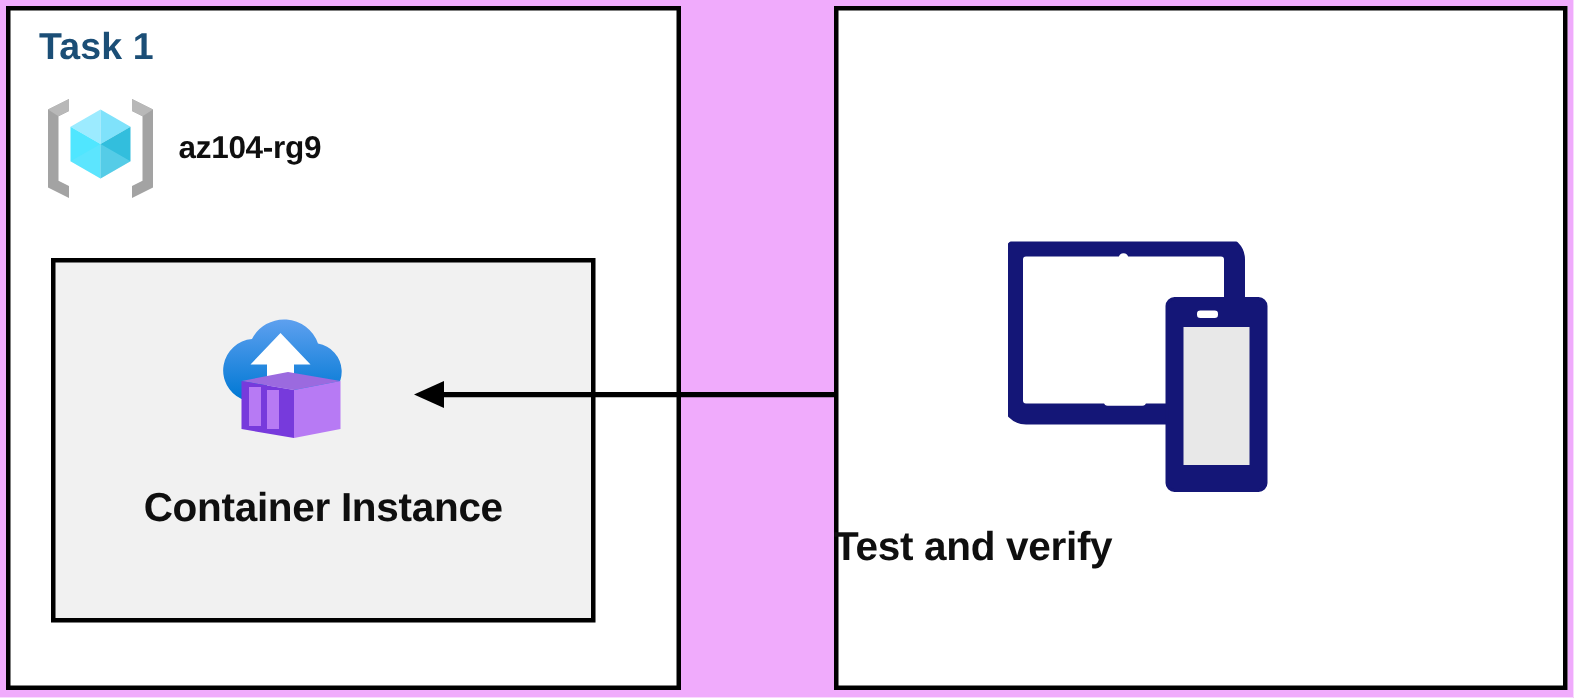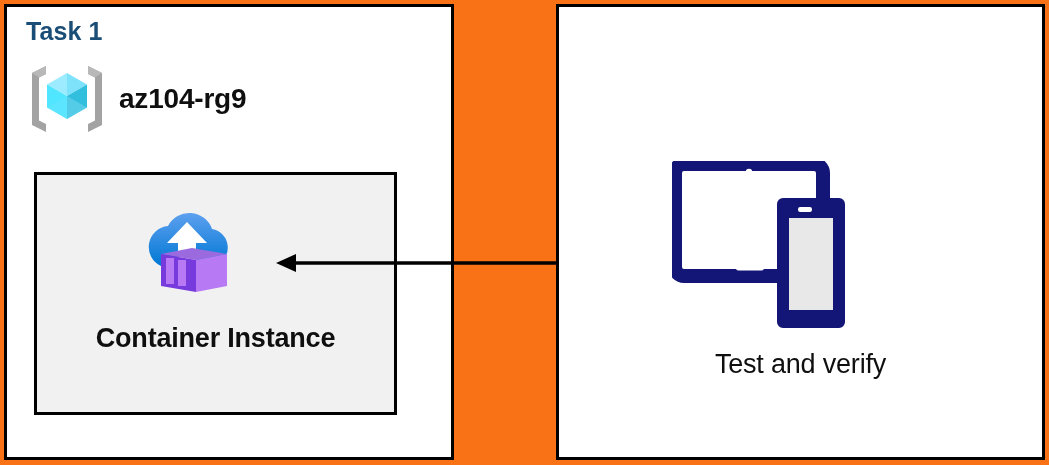--- a/index.html
+++ b/index.html
@@ -7,21 +7,21 @@
     padding: 0;
     background: #ffffff;
   }
   body {
     font-family: "Liberation Sans", sans-serif;
   }
   #canvas {
     position: relative;
     width: 1049px;
     height: 465px;
-    background: #f97316;
+    background: #f0abfc;
     overflow: hidden;
   }
 
   
   .panel {
     position: absolute;
     background: #ffffff;
     border: 3px solid #000000;
     box-sizing: border-box;
   }
@@ -53,21 +53,21 @@
   #rg-row {
     position: absolute;
     left: 27px;
     top: 62px;
     display: flex;
     align-items: center;
     gap: 12px;
   }
   #rg-icon { width: 80px; height: 74px; display: block; }
   #rg-label {
-    font-size: 28px;
+    font-size: 21px;
     font-weight: bold;
     color: #0f0f0f;
     white-space: nowrap;
     letter-spacing: -0.2px;
   }
 
   
   #container-card {
     position: absolute;
     left: 34px;
@@ -116,23 +116,22 @@
     top: 161px;
     width: 198px;
     height: 172px;
     display: block;
   }
   #devices-label {
     position: absolute;
     left: 556px;
     right: 4px;
     top: 349px;
-    text-align: center;
     font-size: 27px;
-    font-weight: normal;
+    font-weight: bold;
     color: #0f0f0f;
     letter-spacing: -0.2px;
   }
 </style>
 </head>
 <body>
 
 <div id="canvas">
 
   <div class="panel" id="panel-task1"></div>

